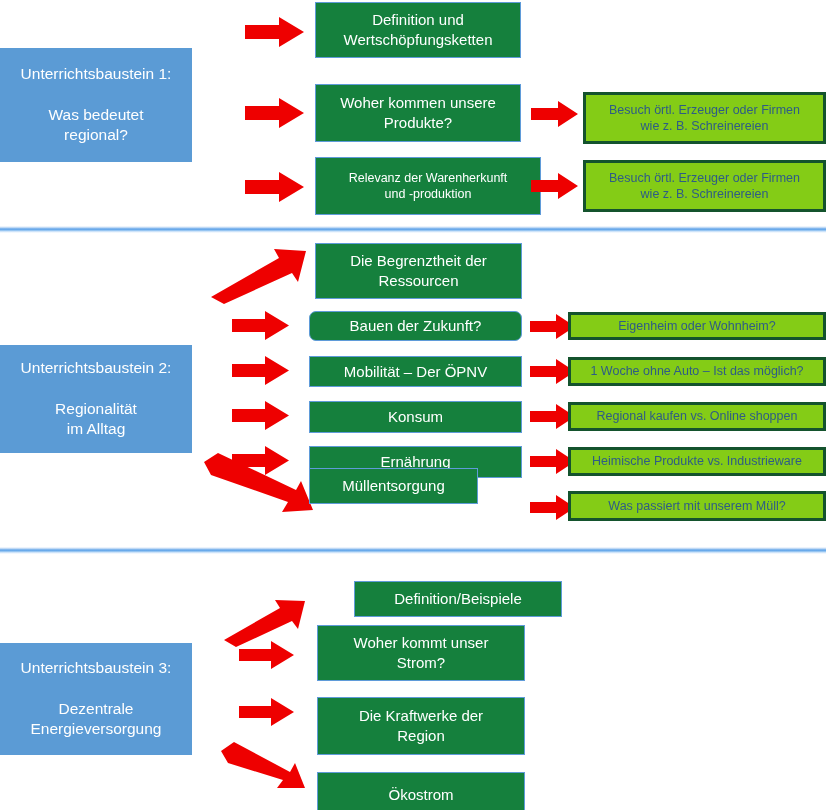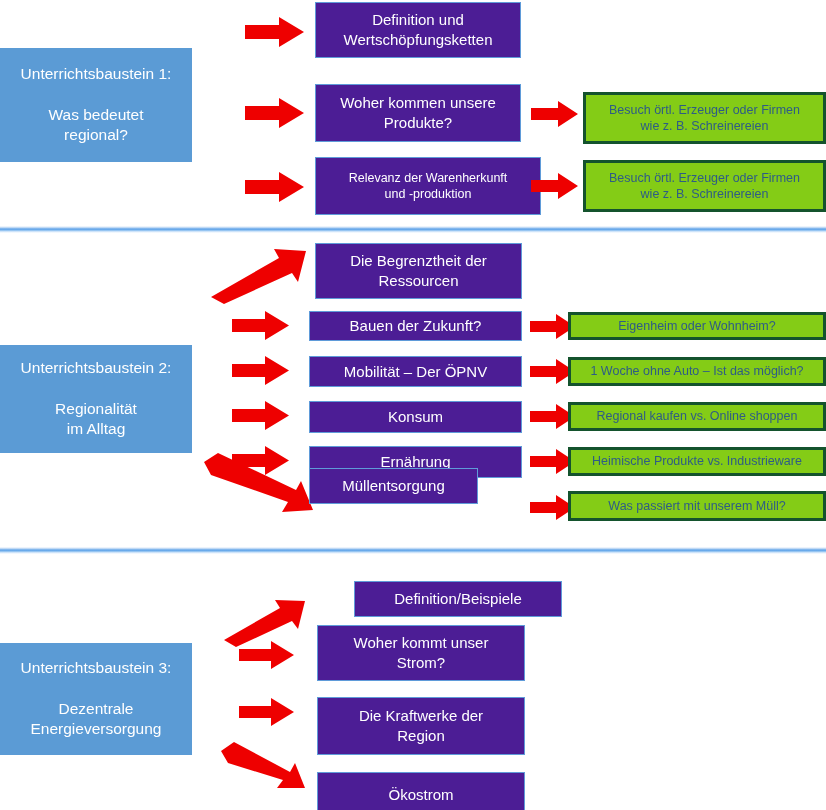--- a/index.html
+++ b/index.html
@@ -48,21 +48,21 @@
     flex-direction: column;
     justify-content: center;
     width: 100%;
   }
   .module-title {
     margin-bottom: 20px;
   }
 
   
   .box--topic {
-    background: #4c1d95;
+    background: #15803d;
     border: 1px solid #5F9BD9;
     color: #ffffff;
     font-size: 15px;
     padding: 7px 8px;
   }
   .box--topic.small {
     font-size: 12.5px;
   }
 
   
@@ -195,21 +195,21 @@
 
     <div class="arrow" style="left:200px; top:452px;">
       <svg width="116" height="62" viewBox="0 0 116 62" aria-hidden="true">
         <path d="M4,10 L18,1 L96,38 L101,29 L113,58 L82,60 L88,50 L11,23 Z" fill="#EE0000"></path>
       </svg>
     </div>
 
     <div class="box box--topic" style="left:315px; top:243px; width:207px; height:56px;">Die Begrenztheit der
 Ressourcen</div>
 
-    <div class="box box--topic" style="left:309px; top:311px; width:213px; height:30px;">Bauen der Zukunft?</div>
+    <div class="box box--topic" style="left:309px; top:311px; width:213px; height:30px;border-radius:7px;">Bauen der Zukunft?</div>
 
     <div class="box box--topic" style="left:309px; top:356px; width:213px; height:31px;">Mobilität – Der ÖPNV</div>
 
     <div class="box box--topic" style="left:309px; top:401px; width:213px; height:32px;">Konsum</div>
 
     <div class="box box--topic" style="left:309px; top:446px; width:213px; height:32px;">Ernährung</div>
 
     <div class="box box--topic" style="left:309px; top:468px; width:169px; height:36px;text-align:center;">Müllentsorgung</div>
 
     <div class="arrow" style="left:530px; top:313px;">

